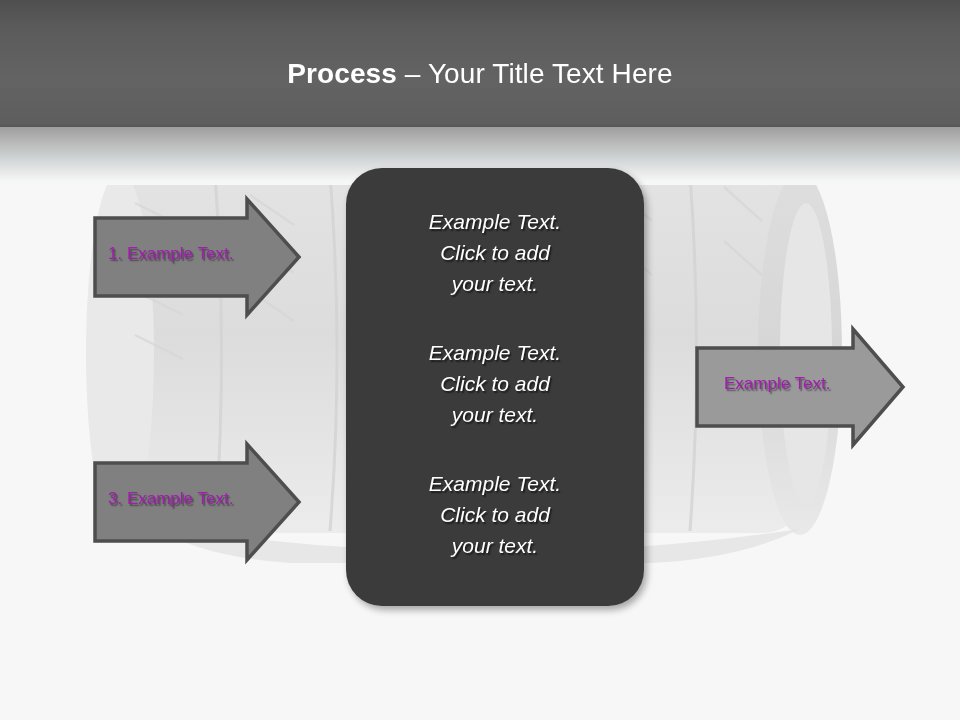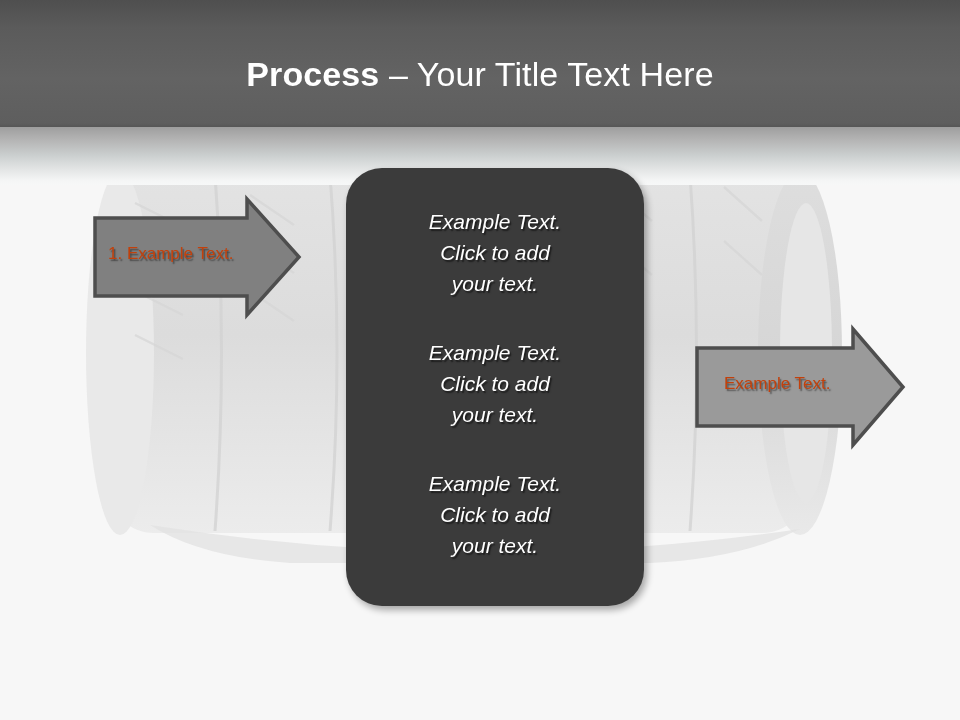--- a/index.html
+++ b/index.html
@@ -47,37 +47,37 @@
     background: linear-gradient(to bottom, #9e9e9e 0%, #b4b4b4 22%, #ccd0d0 50%, #e4e6e6 74%, #f4f5f5 92%, #f7f8f8 100%);
   }
 
   .page-title {
     position: absolute;
     left: 0;
     top: 53px;
     width: 960px;
     text-align: center;
     color: #ffffff;
-    font-size: 34px;
+    font-size: 28px;
     line-height: 42px;
     letter-spacing: 0.1px;
     white-space: pre;
   }
   .page-title .title-strong { font-weight: bold; }
   .page-title .title-rest { font-weight: normal; }
 
   
   .arrow {
     position: absolute;
   }
   .arrow svg { display: block; overflow: visible; }
 
   .arrow-label {
     position: absolute;
-    color: #c2410c;
+    color: #a21caf;
     font-size: 17px;
     line-height: 20px;
     white-space: nowrap;
     text-shadow: 1.5px 1.5px 1.5px rgba(0,0,0,0.45);
   }
 
   
   #arrow-in-1 { left: 92px; top: 196px; }
   #arrow-in-2 { left: 92px; top: 319px; }
   #arrow-in-3 { left: 92px; top: 441px; }
@@ -173,20 +173,28 @@
   <div class="arrow" id="arrow-in-1">
     <svg width="212" height="122" viewBox="0 0 212 122">
       <g transform="translate(3,3)">
         <polygon points="0,19 152,19 152,0 204,58 152,116 152,97 0,97" fill="#808080" stroke="#4e4e4e" stroke-width="3.5" stroke-linejoin="miter" style="filter:none"></polygon>
       </g>
     </svg>
     <span class="arrow-label">1. Example Text.</span>
   </div>
 
 
+  <div class="arrow" id="arrow-in-3">
+    <svg width="212" height="122" viewBox="0 0 212 122">
+      <g transform="translate(3,3)">
+        <polygon points="0,19 152,19 152,0 204,58 152,116 152,97 0,97" fill="#808080" stroke="#4e4e4e" stroke-width="3.5" stroke-linejoin="miter"></polygon>
+      </g>
+    </svg>
+    <span class="arrow-label">3. Example Text.</span>
+  </div>
 
   <div class="arrow" id="arrow-out-1">
     <svg width="214" height="122" viewBox="0 0 214 122">
       <g transform="translate(3,3)">
         <polygon points="0,19 156,19 156,0 206,58 156,116 156,97 0,97" fill="#9a9a9a" stroke="#4e4e4e" stroke-width="3.5" stroke-linejoin="miter"></polygon>
       </g>
     </svg>
     <span class="arrow-label">Example Text.</span>
   </div>
 

